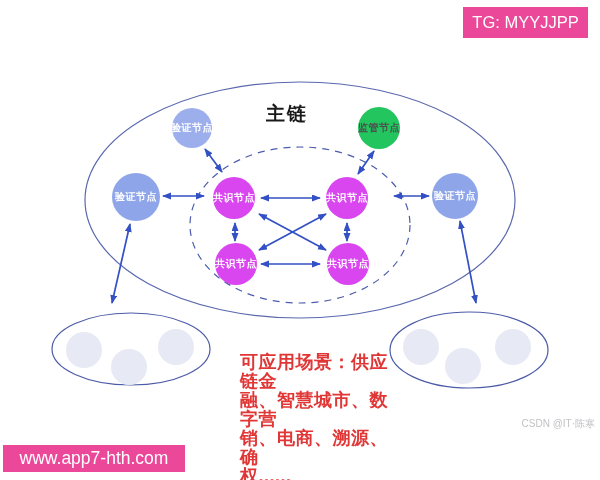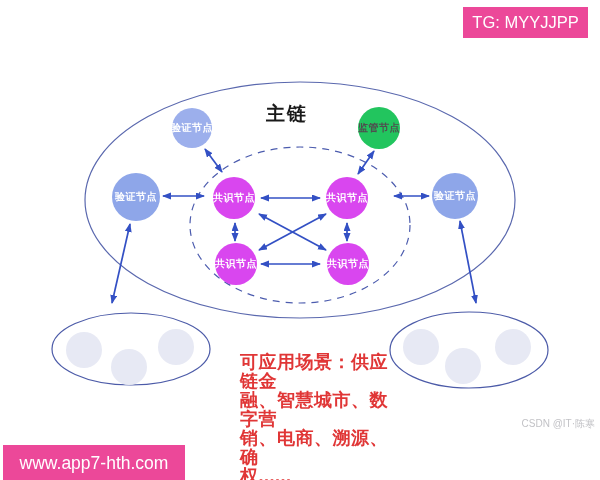--- a/index.html
+++ b/index.html
@@ -51,21 +51,21 @@
     text-align: right; font-size: 10px; color: #c2c2c6;
   }
 
   .badge {
     position: absolute;
     background: #ec4899;
     color: #ffffff;
     display: flex; align-items: center; justify-content: center;
   }
   .badge.tg  { left: 463px; top: 7px;   width: 125px; height: 31px; font-size: 16.5px; }
-  .badge.url { left: 3px;   top: 445px; width: 182px; height: 36px; font-size: 17.5px; }
+  .badge.url { left: 3px;   top: 445px; width: 182px; height: 27px; font-size: 17.5px; }
 </style>
 </head>
 <body>
 
 <div class="stage">
 
   <svg class="layer" width="600" height="480" viewBox="0 0 600 480">
     <defs>
       <marker id="ah" markerUnits="userSpaceOnUse" markerWidth="9" markerHeight="8" refX="8" refY="3.5" orient="auto-start-reverse">
         <path d="M0,0 L9,3.5 L0,7 Z" fill="#3350c4"></path>

